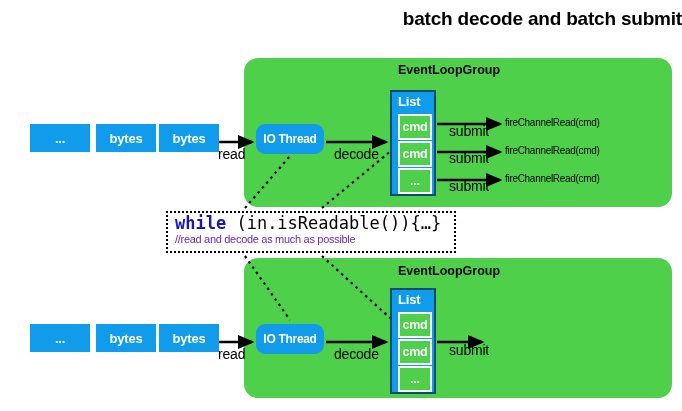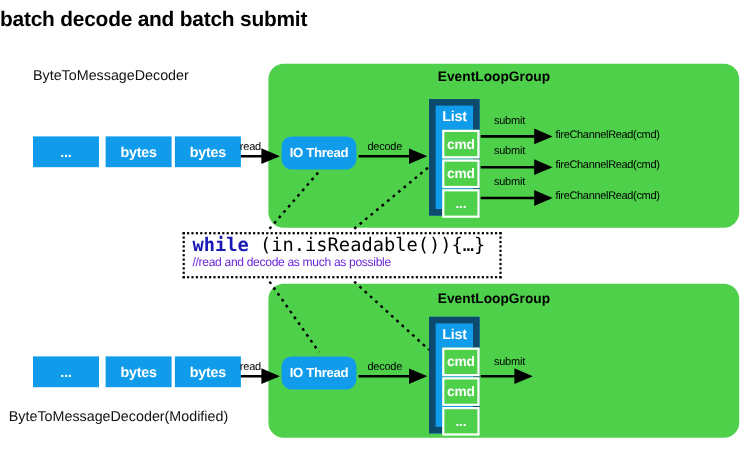--- a/index.html
+++ b/index.html
@@ -21,21 +21,21 @@
     top: 0;
     width: 682px;
     height: 411px;
     pointer-events: none;
   }
   .title {
     position: absolute;
     left: 0;
     top: 8px;
     width: 682px;
-    text-align: left;
+    text-align: right;
     font-size: 19px;
     font-weight: bold;
     color: #000000;
     letter-spacing: -0.2px;
   }
   .side-label {
     position: absolute;
     font-size: 13px;
     color: #111111;
     white-space: nowrap;
@@ -71,21 +71,21 @@
     font-weight: bold;
     border-radius: 9px;
     display: flex;
     align-items: center;
     justify-content: center;
     letter-spacing: -0.3px;
   }
   .list-box {
     position: absolute;
     background: #109ceb;
-    border: 6px solid #0c4a6e;
+    border: 2px solid #0c4a6e;
     box-sizing: border-box;
   }
   .list-label {
     position: absolute;
     left: 6px;
     top: 2px;
     font-size: 13px;
     font-weight: bold;
     color: #ffffff;
     letter-spacing: -0.2px;
@@ -98,24 +98,25 @@
     color: #ffffff;
     font-size: 12.5px;
     font-weight: bold;
     display: flex;
     align-items: center;
     justify-content: center;
     letter-spacing: -0.2px;
   }
   .edge-label {
     position: absolute;
-    font-size: 10px;
-    color: #000000;
-    white-space: nowrap;
-    letter-spacing: -0.2px;
+    font-size: 14px;
+    color: #000000;
+    white-space: nowrap;
+    letter-spacing: -0.2px;
+    margin-top: 18px;
   }
   .sink-label {
     position: absolute;
     font-size: 10px;
     color: #000000;
     white-space: nowrap;
     letter-spacing: -0.3px;
   }
   .code-box {
     position: absolute;
@@ -147,21 +148,20 @@
 </head>
 <body>
 
 <div id="canvas">
 
   <div class="title">batch decode and batch submit</div>
 
   <div class="green-panel" style="left:244px; top:58px; width:428px; height:149px;"></div>
   <div class="green-panel" style="left:244px; top:258px; width:428px; height:140px;"></div>
 
-  <div class="side-label" style="left:30px; top:61px;">ByteToMessageDecoder</div>
 
   <div class="panel-title" style="left:398px; top:63px;">EventLoopGroup</div>
 
   <div class="bytes-box" style="left:30px; top:124px; width:60px; height:28px;">...</div>
   <div class="bytes-box" style="left:96px; top:124px; width:60px; height:28px;">bytes</div>
   <div class="bytes-box" style="left:159px; top:124px; width:60px; height:28px;">bytes</div>
 
   <div class="edge-label" style="left:218px; top:128px;">read</div>
 
   <div class="io-thread" style="left:256px; top:124px; width:68px; height:30px;">IO Thread</div>
@@ -184,21 +184,20 @@
   <div class="edge-label" style="left:449px; top:160px;">submit</div>
   <div class="sink-label" style="left:505px; top:173px;">fireChannelRead(cmd)</div>
 
   <div class="code-box" style="left:166px; top:211px; width:290px; height:42px;">
     <div class="code-line1">
       <span class="code-kw">while</span><span class="code-rest"> (in.isReadable()){…}</span>
     </div>
     <div class="code-line2">//read and decode as much as possible</div>
   </div>
 
-  <div class="side-label" style="left:8px; top:371px;">ByteToMessageDecoder(Modified)</div>
 
   <div class="panel-title" style="left:398px; top:264px;">EventLoopGroup</div>
 
   <div class="bytes-box" style="left:30px; top:324px; width:60px; height:28px;">...</div>
   <div class="bytes-box" style="left:96px; top:324px; width:60px; height:28px;">bytes</div>
   <div class="bytes-box" style="left:159px; top:324px; width:60px; height:28px;">bytes</div>
 
   <div class="edge-label" style="left:218px; top:328px;">read</div>
 
   <div class="io-thread" style="left:256px; top:324px; width:68px; height:30px;">IO Thread</div>

